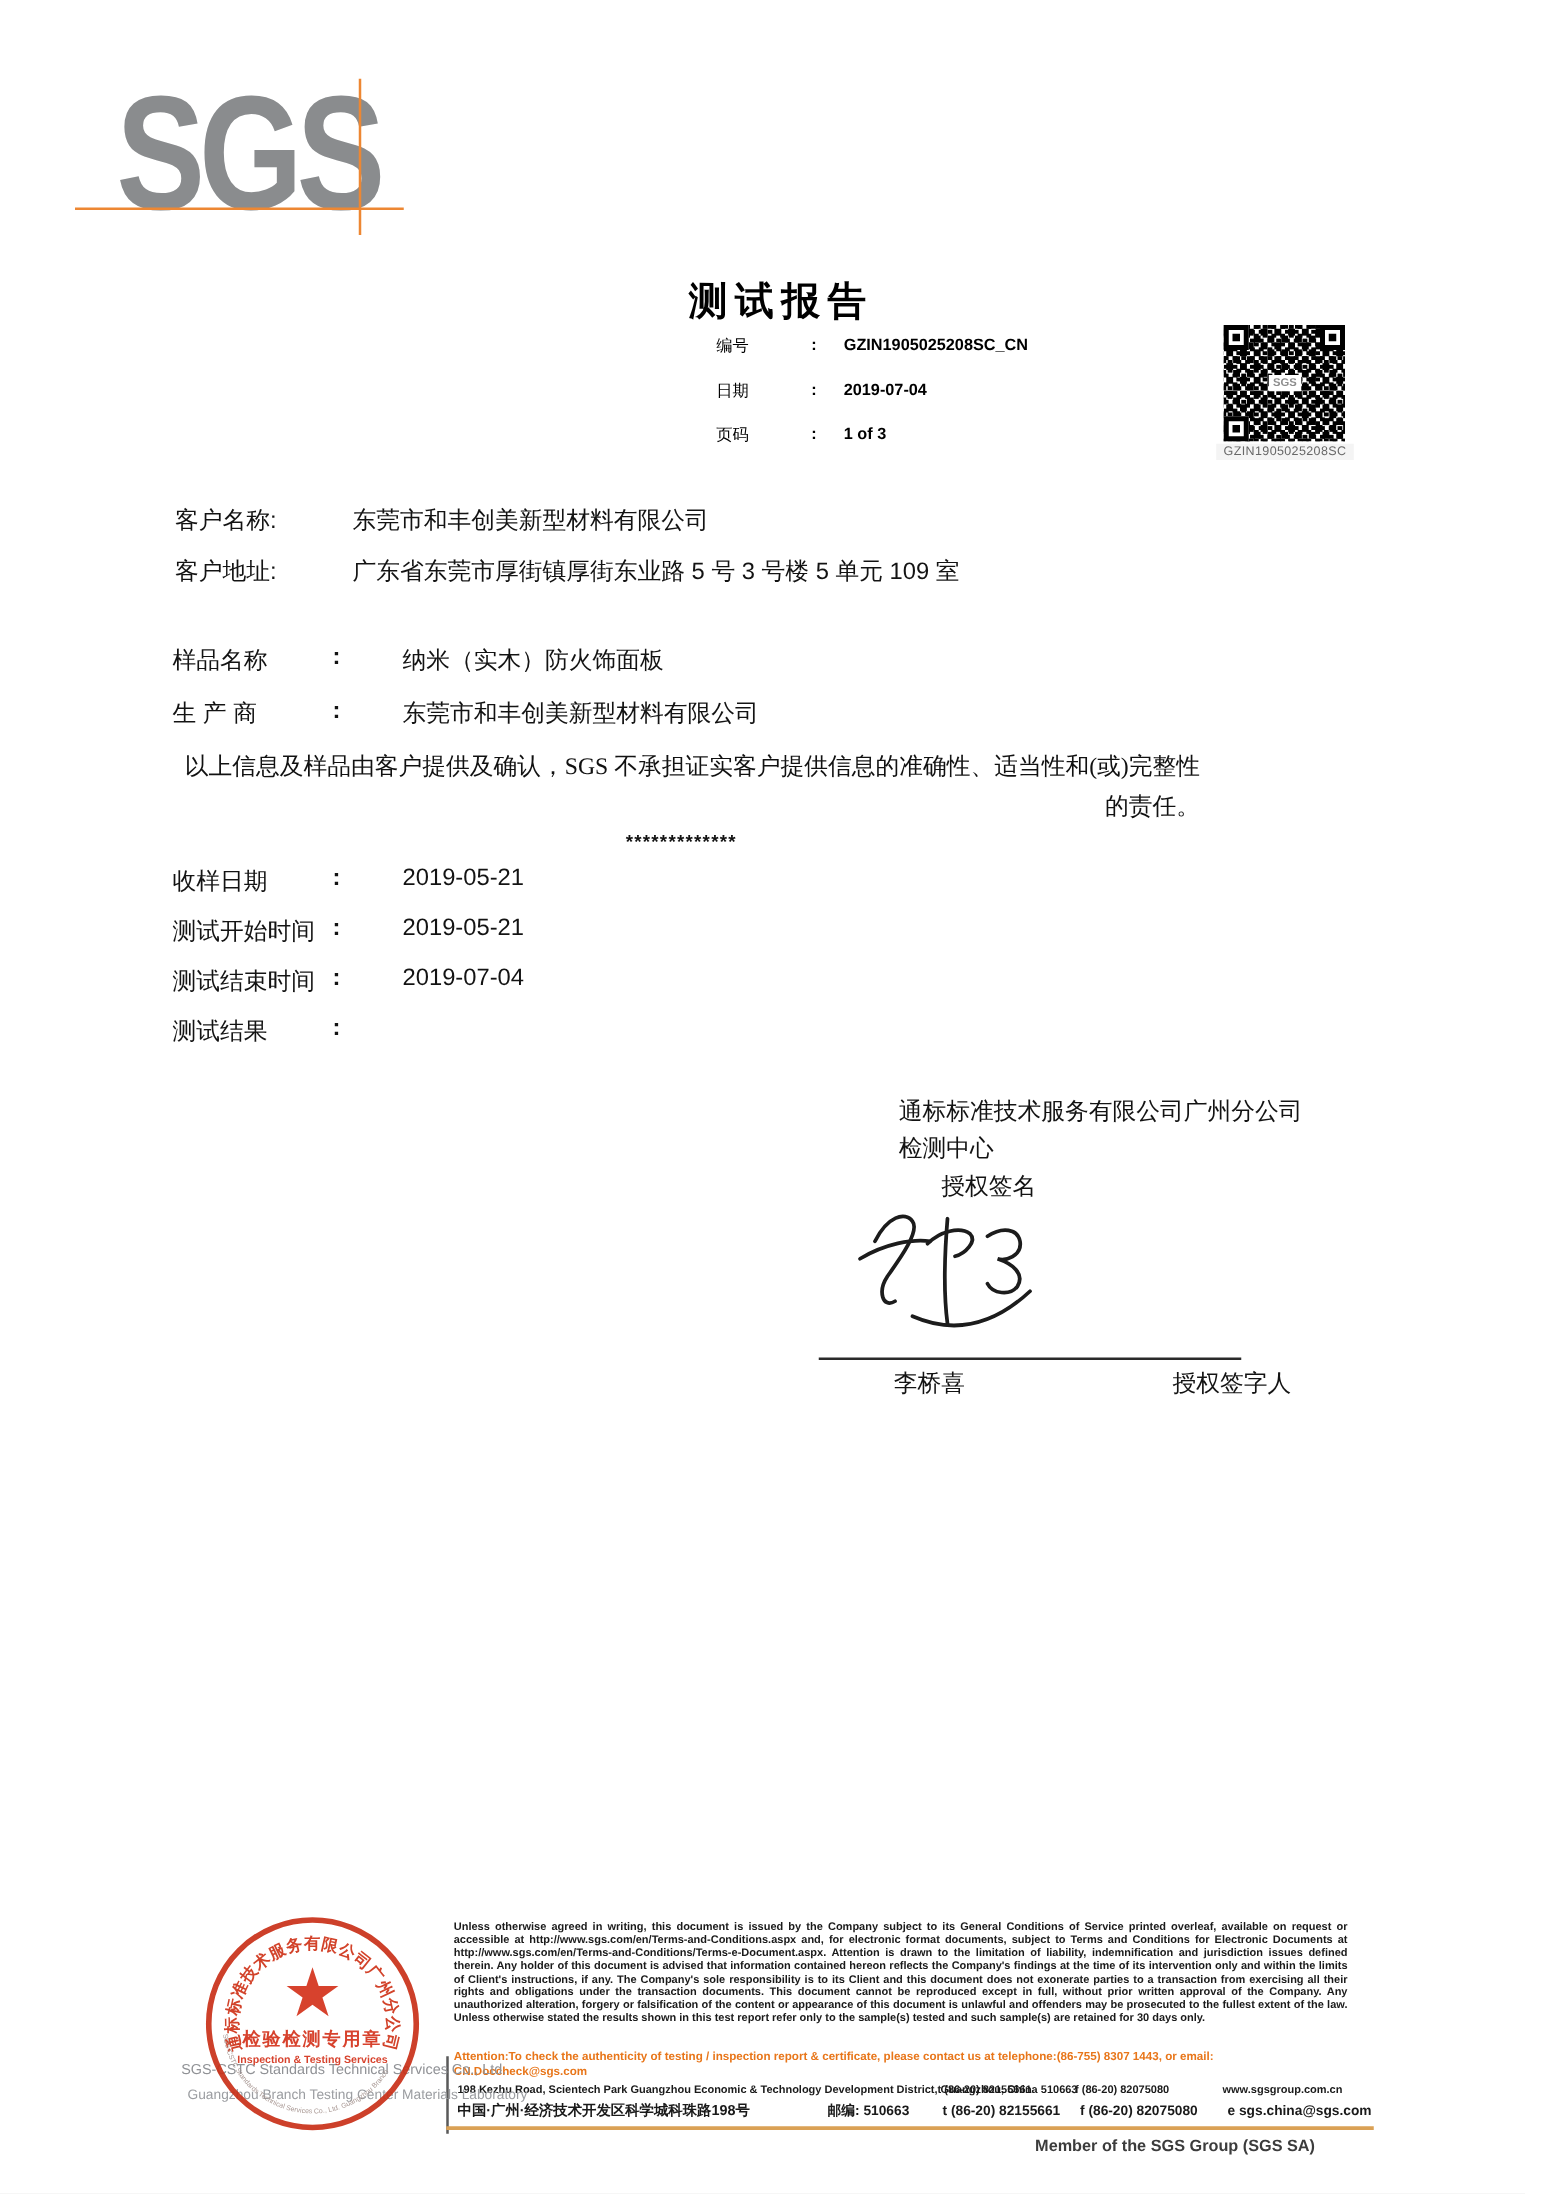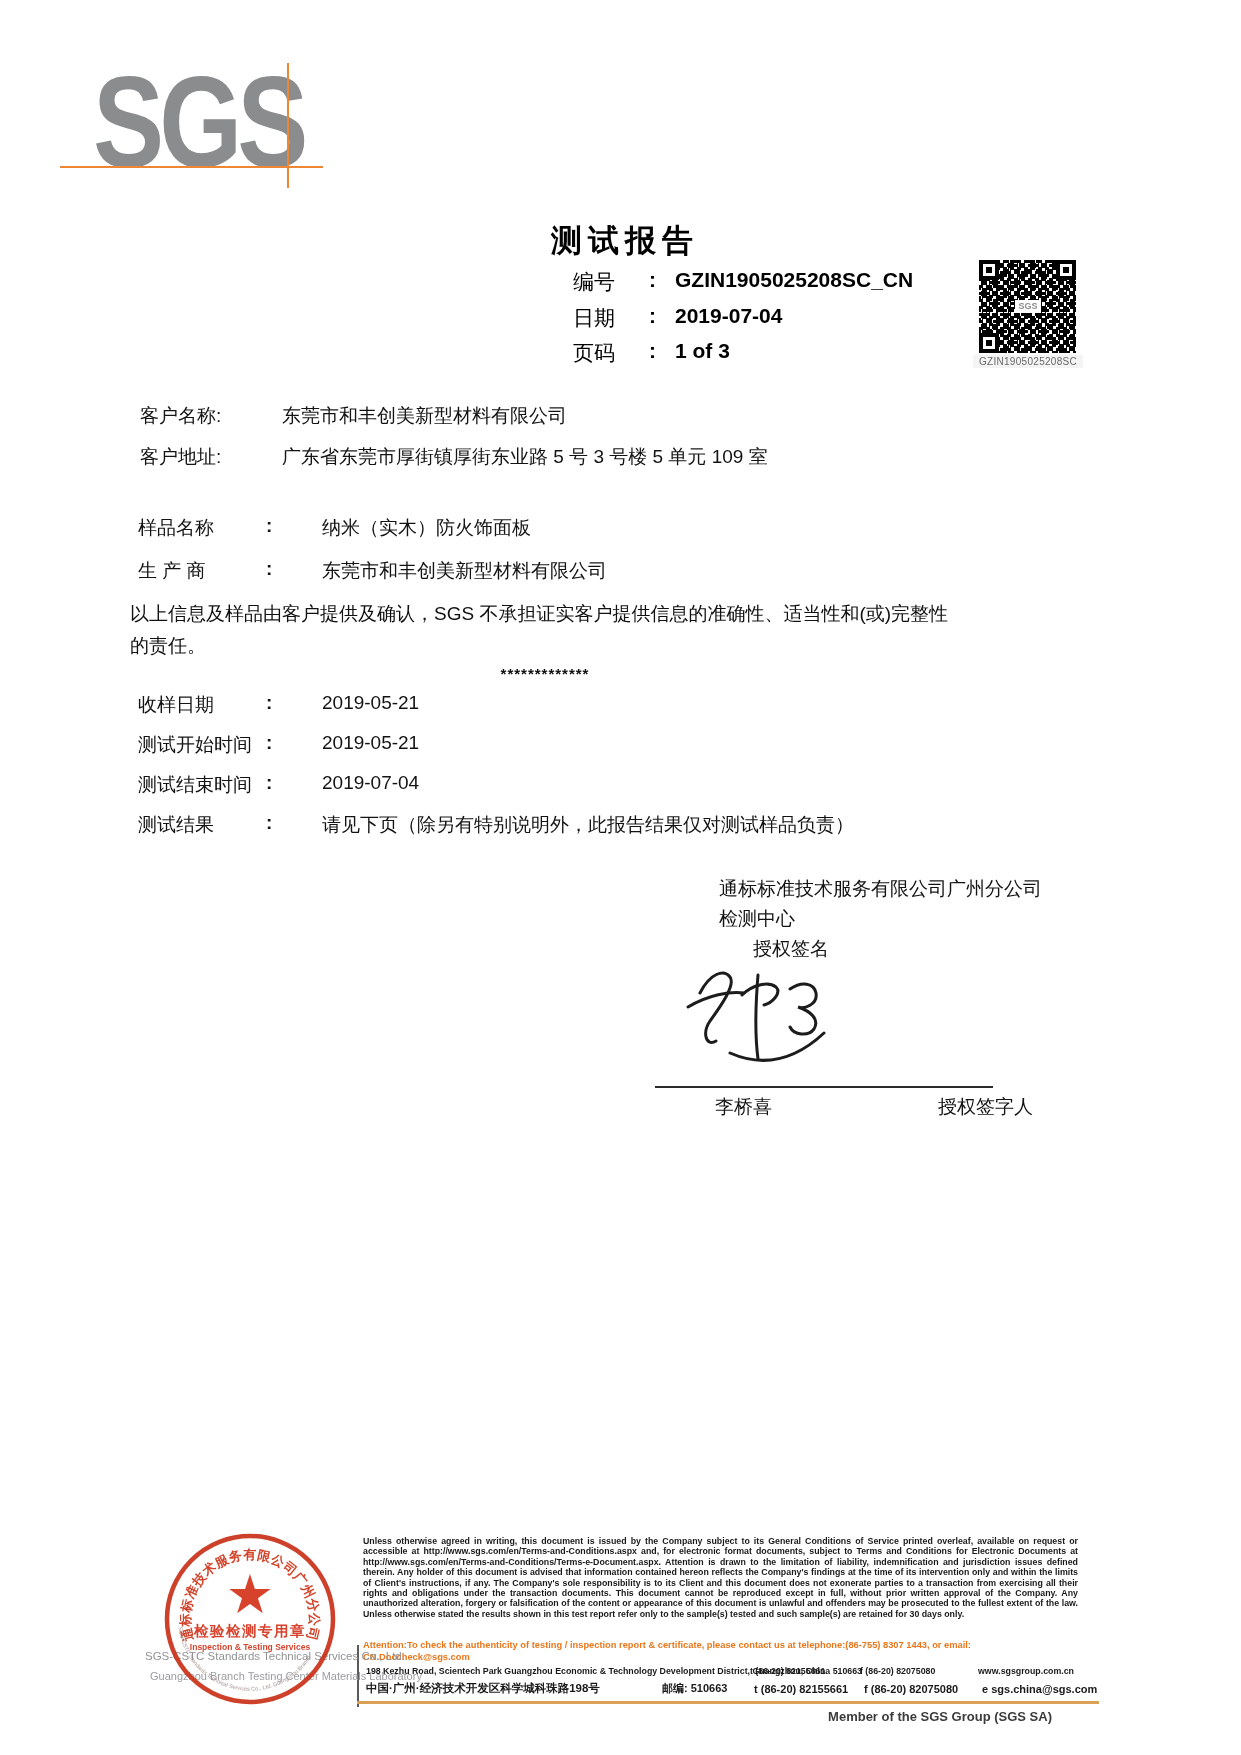--- a/index.html
+++ b/index.html
@@ -17,21 +17,21 @@
   .logo-hline{position:absolute; left:60px; top:166px; width:263px; height:2px; background:#ed8733;}
   .logo-vline{position:absolute; left:287px; top:63px; width:2px; height:125px; background:#ed8733;}
 
   
   .doc-title{
     position:absolute; left:470px; top:220px; width:310px; text-align:center;
     font-size:31px; font-weight:700; letter-spacing:6px; color:#000;
   }
   .meta-row{
     position:absolute; left:573px; display:grid; grid-template-columns:76px 26px auto;
-    font-size:21px; color:#000;
+    font-size:13px; color:#000;
   }
   .meta-row .v{font-weight:700;}
   .meta-row .c{font-weight:700;}
 
   
   .qr-code{
     position:absolute; left:979px; top:260px; width:97px; height:93px;
     background:
       repeating-conic-gradient(#000 0 25%, transparent 0 50%) 2px 3px/11px 11px,
       repeating-conic-gradient(#000 0 25%, #fff 0 50%) 0 0/7px 7px;
@@ -50,22 +50,22 @@
 
   
   .plain-label{position:absolute; left:140px; font-size:19px;}
   .plain-value{position:absolute; left:282px; font-size:19px;}
   .info-row{
     position:absolute; left:138px; display:grid; grid-template-columns:128px 56px auto;
     font-size:19px; width:960px;
   }
   .info-row .c{font-weight:700;}
   .disclaimer{
-    position:absolute; left:130px; top:598px; width:830px; text-align:left;
-    font-size:19px; line-height:32px; color:#111;
+    position:absolute; left:130px; top:598px; width:830px; text-align:right;
+    font-size:19px; line-height:32px; color:#111;font-family:Liberation Serif, serif;
   }
   .stars{
     position:absolute; left:130px; top:665px; width:830px; text-align:center;
     font-size:15px; font-weight:700; letter-spacing:1px; color:#111;
   }
 
   
   .sig-company{position:absolute; left:719px; top:876px; font-size:19px;}
   .sig-dept{position:absolute; left:719px; top:906px; font-size:19px;}
   .sig-label{position:absolute; left:753px; top:936px; font-size:19px;}
@@ -169,21 +169,20 @@
     <span>2019-05-21</span>
   </div>
   <div class="info-row" style="top:772px;">
     <span>测试结束时间</span>
     <span class="c">:</span>
     <span>2019-07-04</span>
   </div>
   <div class="info-row" style="top:812px;">
     <span>测试结果</span>
     <span class="c">:</span>
-    <span>请见下页（除另有特别说明外，此报告结果仅对测试样品负责）</span>
   </div>
 
   <div class="sig-company">通标标准技术服务有限公司广州分公司</div>
   <div class="sig-dept">检测中心</div>
   <div class="sig-label">授权签名</div>
 
   <svg class="sig-image" width="185" height="128" viewBox="0 0 185 128">
     <g fill="none" stroke="#1c1c1c" stroke-width="3" stroke-linecap="round">
       <path d="M28,38 C38,18 52,14 58,22 C64,30 48,52 38,66 C30,78 34,92 44,86"></path>
       <path d="M16,52 C36,40 58,36 72,38"></path>

